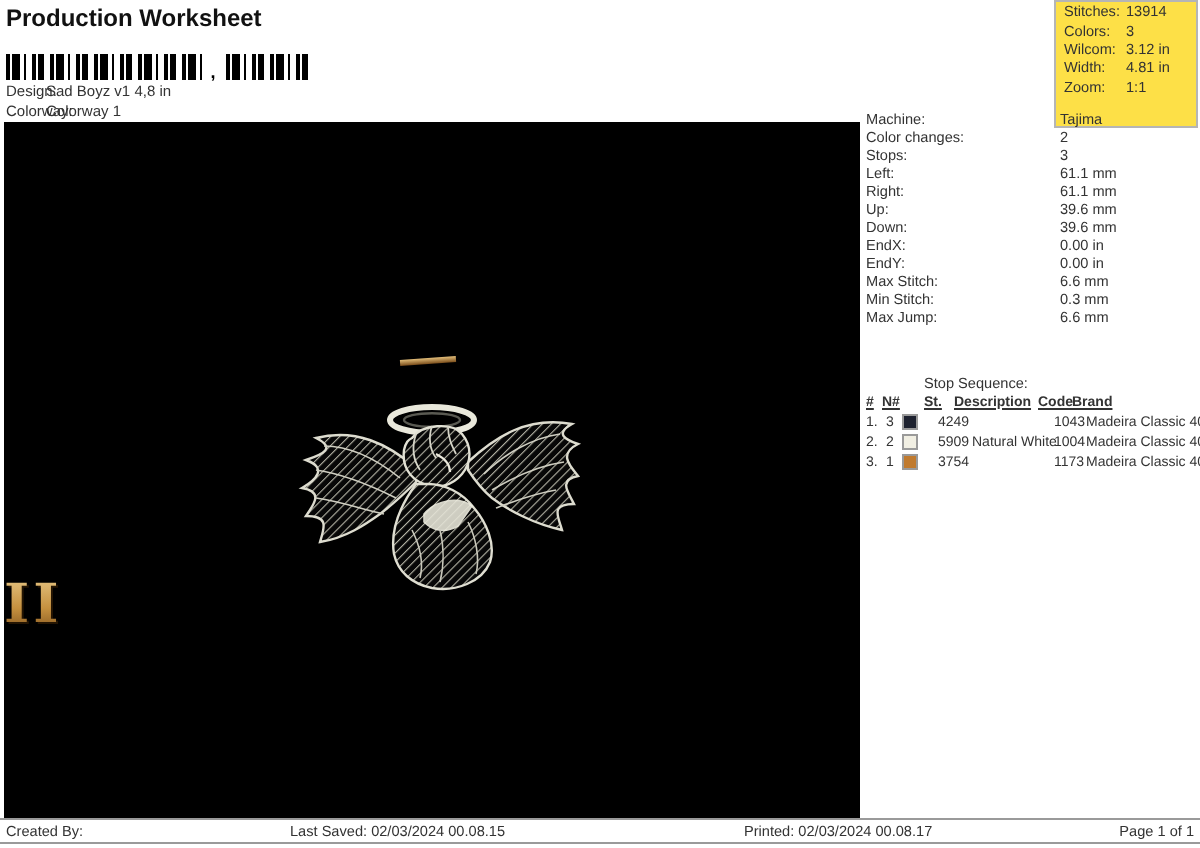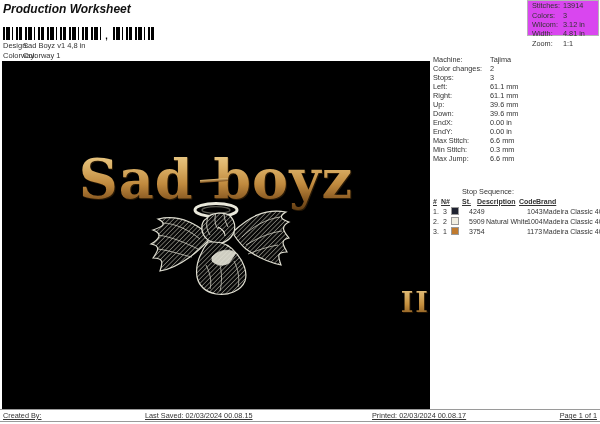--- a/index.html
+++ b/index.html
@@ -3,61 +3,61 @@
 <meta charset="utf-8">
 <style>
   * { margin:0; padding:0; box-sizing:border-box; }
   html,body { background:#ffffff; }
   body { font-family:"Liberation Sans", sans-serif; }
   .page {
     position:relative; width:600px; height:424px; background:#ffffff;
     overflow:hidden; color:#222;
   }
   
-  .hdr-title { position:absolute; left:3px; top:2px; font-size:12px; font-weight:bold; color:#111;font-style:italic; }
+  .hdr-title { position:absolute; left:3px; top:2px; font-size:12px; font-weight:bold; color:#111; }
   .hdr-sub   { position:absolute; left:3px; top:17px; font-size:7.5px; color:#333; }
   .barcode   { position:absolute; left:3px; top:27px; width:152px; height:13px;
     background:repeating-linear-gradient(90deg,
       #000 0 2px, #fff 2px 3px, #000 3px 7px, #fff 7px 9px,
       #000 9px 10px, #fff 10px 13px, #000 13px 15px, #fff 15px 16px,
       #000 16px 19px, #fff 19px 22px);
   }
   .barcode-gap { position:absolute; left:103px; top:27px; width:7px; height:13px; background:#fff;
     font-size:9px; font-weight:bold; color:#000; text-align:center; line-height:19px; }
   .hdr-row { position:absolute; left:3px; font-size:7.5px; color:#333; }
   .hdr-row .lbl { display:inline-block; width:20px; }
   
-  .stats-box { position:absolute; left:527px; top:0px; width:72px; height:36px;
-    border:1px solid #b5b5b5; background:#d946ef; }
+  .stats-box { position:absolute; left:527px; top:0px; width:72px; height:64px;
+    border:1px solid #b5b5b5; background:#fde047; }
   .stats-row { display:flex; height:9.4px; padding:0 0 0 4px; font-size:7.3px; color:#333;
     align-items:center; }
   .stats-row .lbl { width:31px; }
   
   .canvas { position:absolute; left:2px; top:61px; width:428px; height:348px; background:#000; overflow:hidden; }
   .design-title {
     position:absolute; left:0; right:0; top:86px; text-align:center;
     font-family:"DejaVu Serif", serif; font-weight:bold; font-size:54px; letter-spacing:1px;
     background:linear-gradient(180deg,#f0d596 0%, #ddb369 30%, #c08a3e 58%, #8a5a22 82%, #5e3b12 100%);
     -webkit-background-clip:text; background-clip:text; color:transparent;
     text-shadow:0 0 0 rgba(0,0,0,0);
     filter:drop-shadow(1px 1px 0 #2a1a06);
   }
   .title-ligature { position:absolute; left:198px; top:118px; width:28px; height:3px;
     background:linear-gradient(180deg,#e2bd79,#7a4d1b); transform:rotate(-4deg); }
   .angel-svg { position:absolute; left:146px; top:138px; }
   .design-numeral {
-    position:absolute; left:0; right:0; top:226px; text-align:right;
+    position:absolute; left:0; right:0; top:226px; text-align:left;
     font-family:"DejaVu Serif", serif; font-weight:bold; font-size:27px; letter-spacing:2px;
     background:linear-gradient(180deg,#e8c887 0%, #c6913f 55%, #7c4f1b 100%);
     -webkit-background-clip:text; background-clip:text; color:transparent;
     filter:drop-shadow(1px 1px 0 #241503);
   }
   
   .minfo { position:absolute; left:433px; top:55px; width:165px; }
-  .minfo-row { height:9px; font-size:7.3px; color:#333; display:flex; align-items:flex-end; }
+  .minfo-row { height:9px; font-size:7.3px; color:#333; display:flex; align-items:flex-end;gap:40px; }
   .minfo-row .lbl { width:57px; }
   
   .ss-title { position:absolute; left:433px; top:187px; font-size:7.3px; color:#333;padding-left:29px; }
   .ss-table { position:absolute; left:433px; top:196px; width:165px; font-size:7px; color:#333; }
   .ss-hrow { display:flex; height:10px; align-items:center; font-weight:bold; }
   .ss-hrow span { text-decoration:underline; }
   .ss-row { display:flex; height:10px; align-items:center; }
   .c-num { width:10px; flex:none; }
   .c-n   { width:8px;  flex:none; }
   .c-sw  { width:18px; flex:none; display:flex; align-items:center; }
@@ -67,21 +67,21 @@
   .c-brand{ flex:1; white-space:nowrap; }
   .h-num { width:8px; flex:none; }
   .h-n   { width:21px; flex:none; }
   .h-st  { width:15px; flex:none; }
   .h-desc{ width:42px; flex:none; }
   .h-code{ width:17px; flex:none; }
   .swatch { width:8px; height:8px; border:1px solid #9a9a9a; display:inline-block; }
   
   .foot-line-top { position:absolute; left:0; top:409px; width:600px; height:1px; background:#9a9a9a; }
   .foot-line-bot { position:absolute; left:0; top:421px; width:600px; height:1px; background:#9a9a9a; }
-  .foot-txt { position:absolute; top:411px; font-size:7.3px; color:#333; white-space:nowrap;text-decoration:underline; }
+  .foot-txt { position:absolute; top:411px; font-size:7.3px; color:#333; white-space:nowrap; }
   .f-created { left:3px; }
   .f-saved   { left:145px; }
   .f-printed { left:372px; }
   .f-page    { right:3px; }
 </style>
 </head>
 <body>
 
 <div class="page">
 
@@ -112,21 +112,20 @@
         <span class="lbl">Width:</span>
         <span>4.81 in</span>
       </div>
     <div class="stats-row">
         <span class="lbl">Zoom:</span>
         <span>1:1</span>
       </div>
   </div>
 
   <div class="canvas">
-    <div class="design-title">Sad boyz</div>
     <div class="title-ligature"></div>
 
     <svg class="angel-svg" width="146" height="100" viewBox="0 0 146 100">
       <defs>
         <pattern id="hatch" width="3.2" height="3.2" patternTransform="rotate(45)" patternUnits="userSpaceOnUse">
           <rect width="3.2" height="3.2" fill="#070707"></rect>
           <line x1="0" y1="0" x2="0" y2="3.2" stroke="#b6b5a7" stroke-width="1.1"></line>
         </pattern>
       </defs>
 

